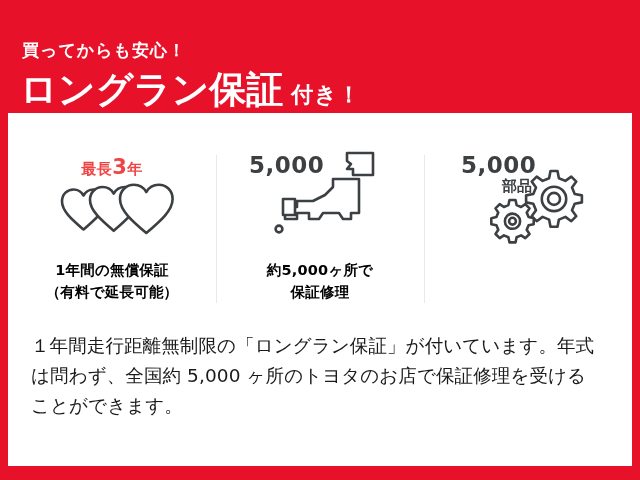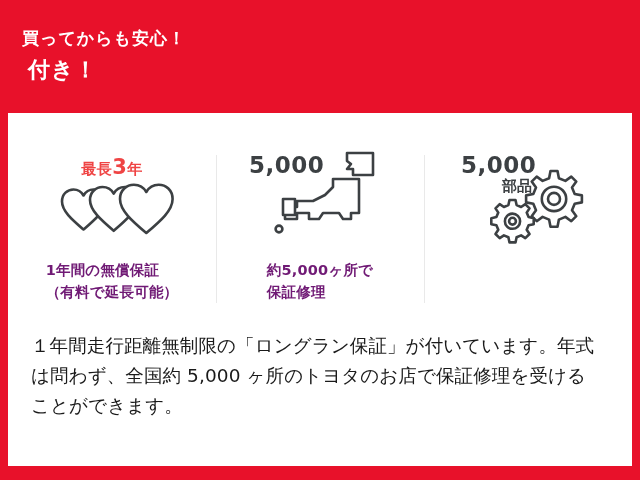--- a/index.html
+++ b/index.html
@@ -12,21 +12,21 @@
     width: 640px;
     height: 480px;
     background: #E8112A;
     overflow: hidden;
     font-family: "DejaVu Sans", "Liberation Sans", sans-serif;
   }
 
   
   .header {
     position: absolute;
-    left: 0; top: 4px;
+    left: 0; top: 16px;
     width: 640px; height: 113px;
     background: #E8112A;
   }
   .kicker {
     position: absolute;
     left: 22px; top: 23px;
     font-size: 17px;
     font-weight: bold;
     color: #ffffff;
     letter-spacing: 1px;
@@ -84,24 +84,24 @@
     background: #e9e9e9;
   }
   .fig {
     height: 112px;
     display: flex;
     align-items: flex-start;
     justify-content: center;
     position: relative;
   }
   .caption {
-    text-align: left;
+    text-align: center;
     font-size: 14.5px;
     font-weight: bold;
-    color: #701a75;
+    color: #000000;
     line-height: 1.55;
     white-space: pre-line;
     letter-spacing: 0.2px;
   }
 
   
   .hearts-wrap { position: relative; width: 190px; height: 112px; }
   .hearts-label {
     position: absolute; left: 0; right: 0; top: 8px;
     text-align: center;
@@ -144,20 +144,21 @@
   }
 </style>
 </head>
 <body>
 
 <div id="root">
 
   <div class="header">
     <div class="kicker">買ってからも安心！</div>
     <div class="headline">
+      <span class="big">ロングラン保証</span>
       <span class="small">付き！</span>
     </div>
   </div>
 
   <div class="panel">
 
     <div class="features">
 
       <div class="feature">
         <div class="fig">

